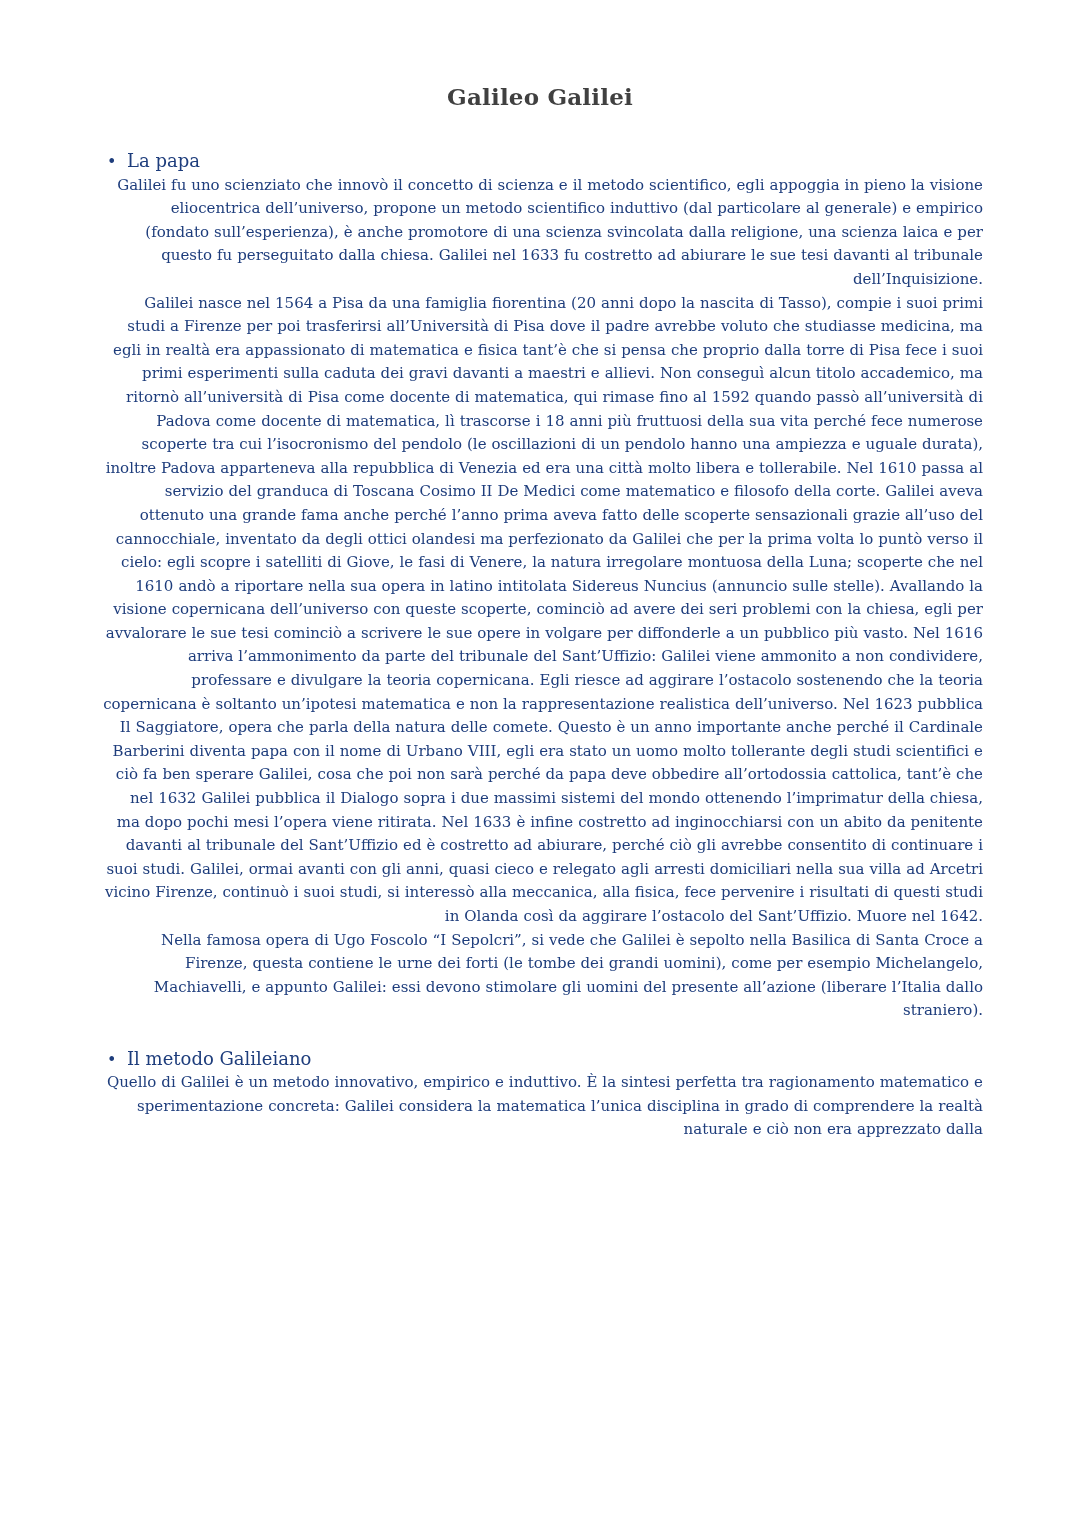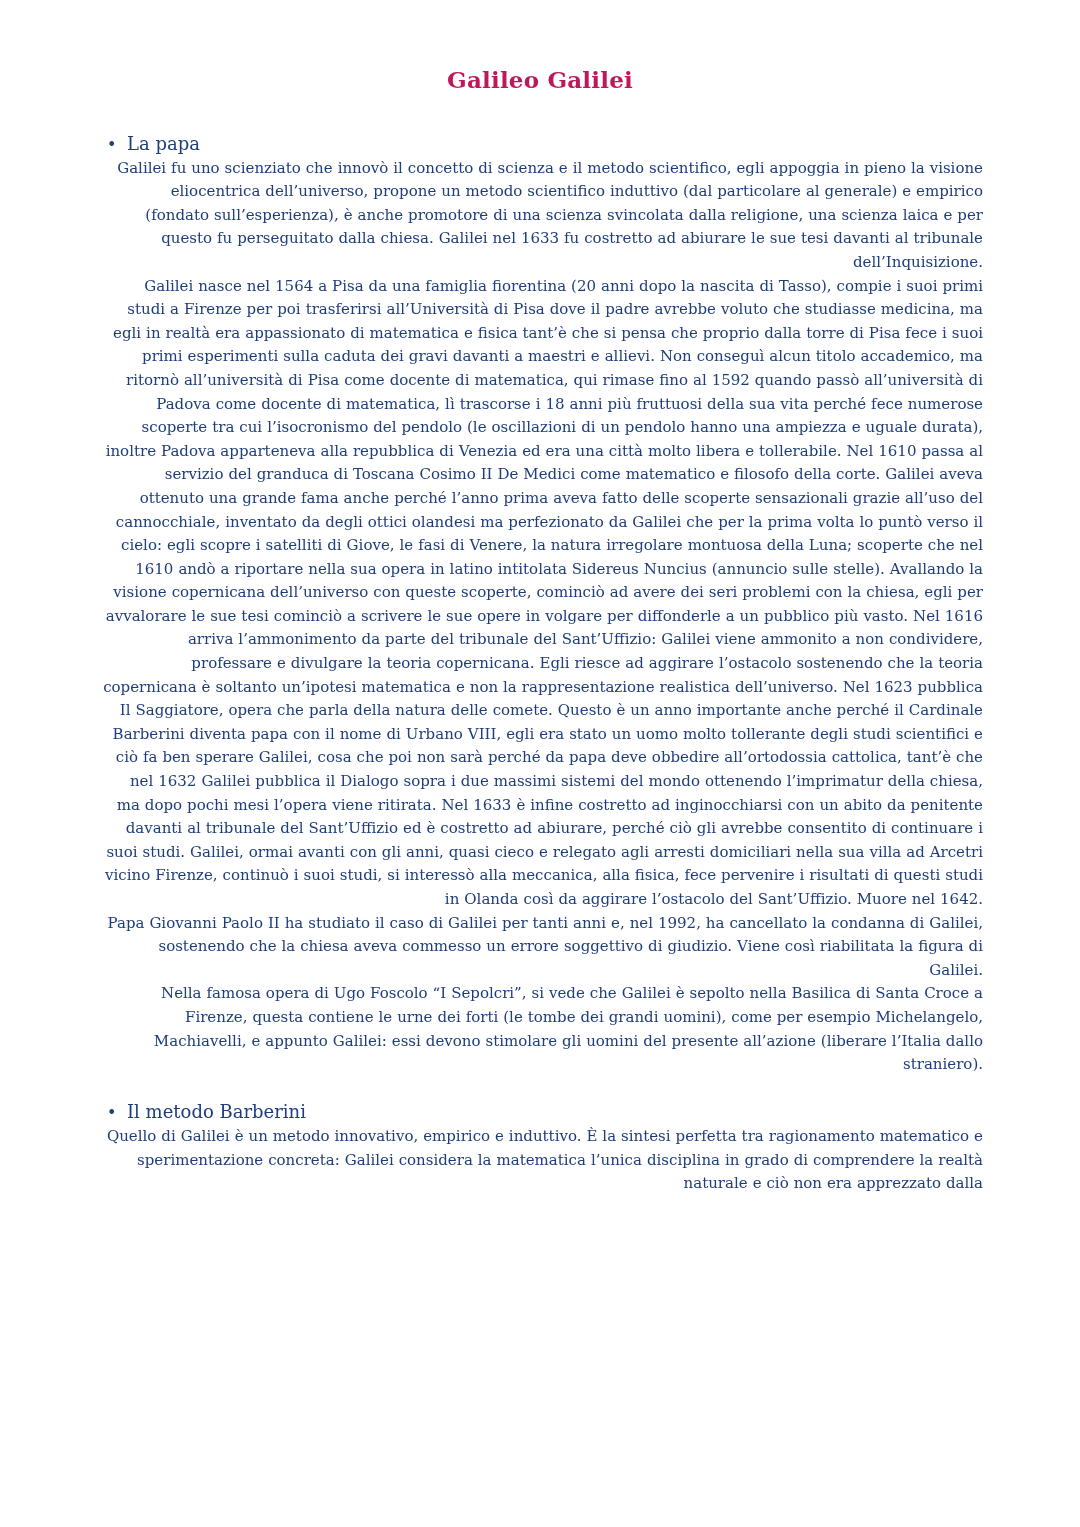--- a/index.html
+++ b/index.html
@@ -10,26 +10,26 @@
   .page {
     position: relative;
     width: 1080px;
     height: 1527px;
     background: #ffffff;
     overflow: hidden;
     font-family: "DejaVu Serif", "Liberation Serif", serif;
     color: #1e3d7c;
   }
   .doc-title {
-    margin: 0;
+    margin: 17px;
     padding-top: 66px;
     text-align: center;
     font-size: 23px;
     font-weight: bold;
-    color: #be185d;
+    color: #404040;
     letter-spacing: 0.2px;
   }
   .content {
     margin: 0 97px 0 103px;
     width: 880px;
   }
   .section-heading {
     display: flex;
     align-items: baseline;
     margin: 0;
@@ -66,23 +66,22 @@
   <h1 class="doc-title">Galileo Galilei</h1>
 
   <div class="content">
 
     <div class="section-heading section-first">
       <span class="bullet">•</span>
       <span>La papa</span>
     </div>
     <p>Galilei fu uno scienziato che innovò il concetto di scienza e il metodo scientifico, egli appoggia in pieno la visione eliocentrica dell’universo, propone un metodo scientifico induttivo (dal particolare al generale) e empirico (fondato sull’esperienza), è anche promotore di una scienza svincolata dalla religione, una scienza laica e per questo fu perseguitato dalla chiesa. Galilei nel 1633 fu costretto ad abiurare le sue tesi davanti al tribunale dell’Inquisizione.</p>
     <p>Galilei nasce nel 1564 a Pisa da una famiglia fiorentina (20 anni dopo la nascita di Tasso), compie i suoi primi studi a Firenze per poi trasferirsi all’Università di Pisa dove il padre avrebbe voluto che studiasse medicina, ma egli in realtà era appassionato di matematica e fisica tant’è che si pensa che proprio dalla torre di Pisa fece i suoi primi esperimenti sulla caduta dei gravi davanti a maestri e allievi. Non conseguì alcun titolo accademico, ma ritornò all’università di Pisa come docente di matematica, qui rimase fino al 1592 quando passò all’università di Padova come docente di matematica, lì trascorse i 18 anni più fruttuosi della sua vita perché fece numerose scoperte tra cui l’isocronismo del pendolo (le oscillazioni di un pendolo hanno una ampiezza e uguale durata), inoltre Padova apparteneva alla repubblica di Venezia ed era una città molto libera e tollerabile. Nel 1610 passa al servizio del granduca di Toscana Cosimo II De Medici come matematico e filosofo della corte. Galilei aveva ottenuto una grande fama  anche perché l’anno prima aveva fatto delle scoperte sensazionali grazie all’uso del cannocchiale, inventato da degli ottici olandesi ma perfezionato da Galilei che per la prima volta lo puntò verso il cielo: egli scopre i satelliti di Giove, le fasi di Venere, la natura irregolare montuosa della Luna; scoperte che nel 1610 andò a riportare nella sua opera in latino intitolata Sidereus Nuncius (annuncio sulle stelle). Avallando la visione copernicana dell’universo con queste scoperte, cominciò ad avere dei seri problemi con la chiesa, egli per avvalorare le sue tesi cominciò a scrivere le sue opere in volgare per diffonderle a un pubblico più vasto. Nel 1616 arriva l’ammonimento da parte del tribunale del Sant’Uffizio: Galilei viene ammonito a non condividere, professare e divulgare la teoria copernicana. Egli riesce ad aggirare l’ostacolo sostenendo che la teoria copernicana è soltanto un’ipotesi matematica e non la rappresentazione realistica dell’universo. Nel 1623 pubblica Il Saggiatore, opera che parla della natura delle comete. Questo è un anno importante anche perché il Cardinale Barberini diventa papa con il nome di Urbano VIII, egli era stato un uomo molto tollerante degli studi scientifici e ciò fa ben sperare Galilei, cosa che poi non sarà perché da papa deve obbedire all’ortodossia cattolica, tant’è che nel 1632 Galilei pubblica il Dialogo sopra i due massimi sistemi del mondo ottenendo l’imprimatur della chiesa, ma dopo pochi mesi l’opera viene ritirata. Nel 1633 è infine costretto ad inginocchiarsi con un abito da penitente davanti al tribunale del Sant’Uffizio ed è costretto ad abiurare, perché ciò gli avrebbe consentito di continuare i suoi studi. Galilei, ormai avanti con gli anni, quasi cieco e relegato agli arresti domiciliari nella sua villa ad Arcetri vicino Firenze, continuò i suoi studi, si interessò alla meccanica, alla fisica, fece pervenire i risultati di questi studi in Olanda così da aggirare l’ostacolo del Sant’Uffizio. Muore nel 1642.</p>
-    <p>Papa Giovanni Paolo II ha studiato il caso di Galilei per tanti anni e, nel 1992, ha cancellato la condanna di Galilei, sostenendo che la chiesa aveva commesso un errore soggettivo di giudizio. Viene così riabilitata la figura di Galilei.</p>
     <p>Nella famosa opera di Ugo Foscolo “I Sepolcri”, si vede che Galilei è sepolto nella Basilica di Santa Croce a Firenze, questa contiene le urne dei forti (le tombe dei grandi uomini), come per esempio Michelangelo, Machiavelli, e appunto Galilei: essi devono stimolare gli uomini del presente all’azione (liberare l’Italia dallo straniero).</p>
 
     <div class="section-heading section-second">
       <span class="bullet">•</span>
-      <span>Il metodo Barberini</span>
+      <span>Il metodo Galileiano</span>
     </div>
     <p>Quello di Galilei è un metodo innovativo, empirico e induttivo. È la sintesi perfetta tra ragionamento matematico e sperimentazione concreta: Galilei considera la matematica l’unica disciplina in grado di comprendere la realtà naturale e ciò non era apprezzato dalla</p>
 
   </div>
 </div>
 
 </body></html>

